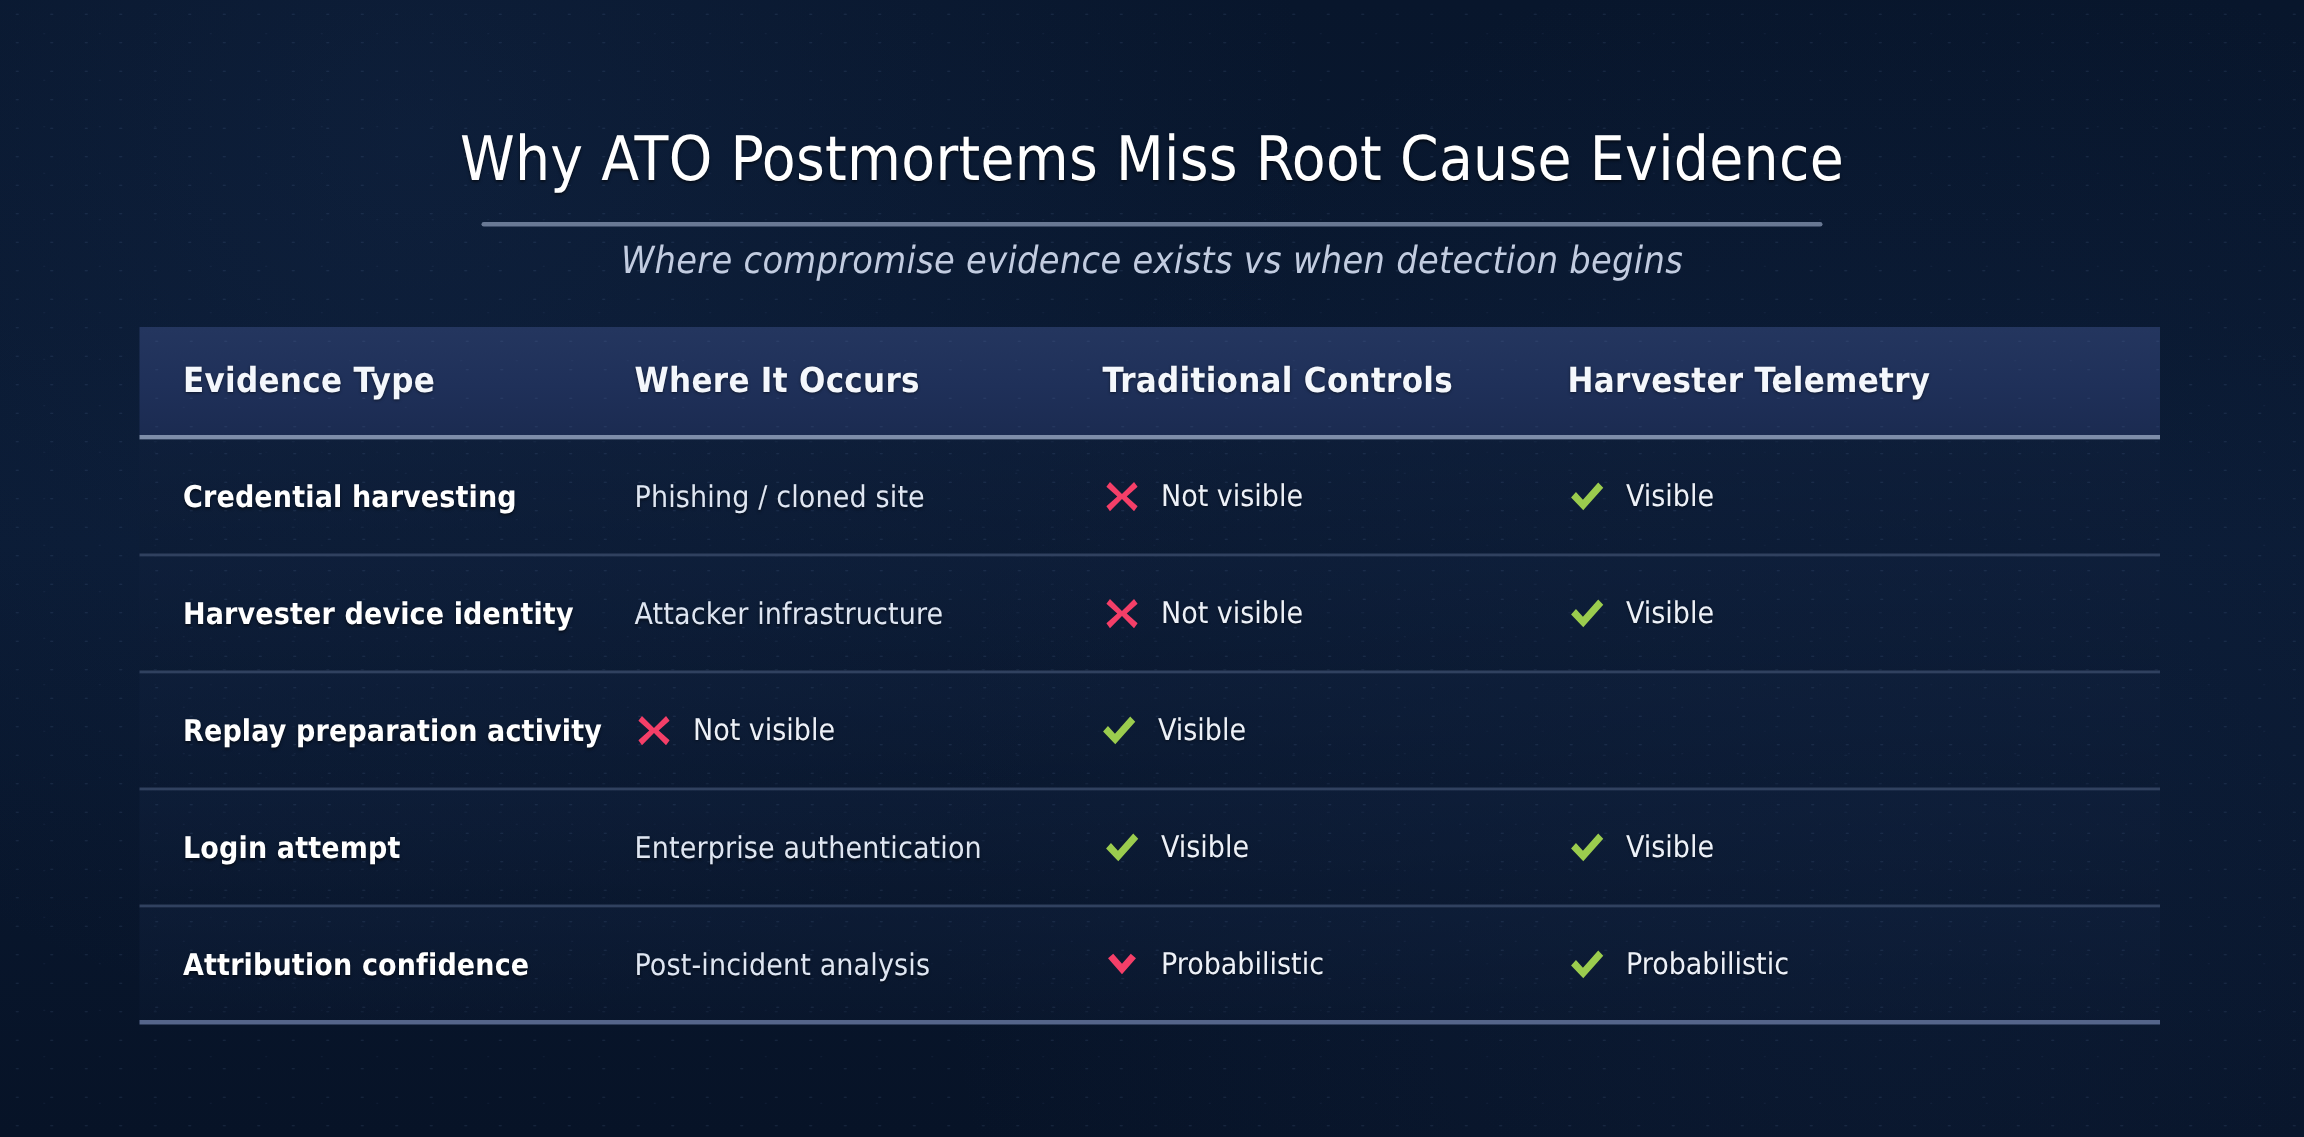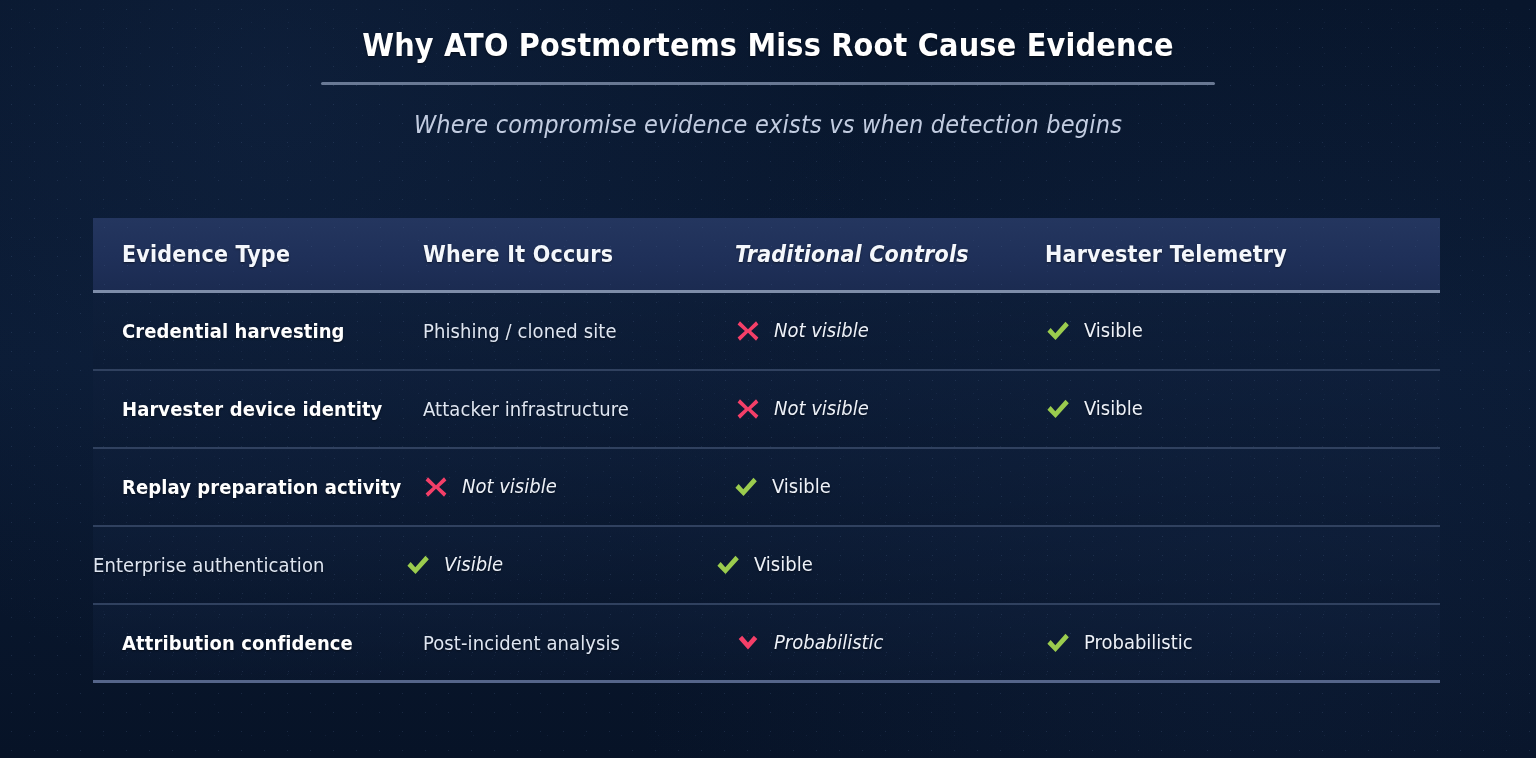--- a/index.html
+++ b/index.html
@@ -31,38 +31,38 @@
     background-size:23px 19px, 37px 31px;
     background-position:0 0, 11px 7px;
   }
 
   
   .head{
     position:absolute; left:0; top:0; width:1536px;
     text-align:center;
   }
   .title{
-    margin-top:26px;
-    font-family:"Liberation Sans Narrow","DejaVu Sans Condensed","Liberation Sans", sans-serif;
-    font-weight:700;
-    font-size:32px;
+    margin-top:82px;
+    font-family:"Liberation Sans Narrow","DejaVu Sans Condensed","Liberation Sans", sans-serif;
+    font-weight:400;
+    font-size:41px;
     letter-spacing:.2px;
     color:#ffffff;
     text-shadow:0 1px 2px rgba(0,0,0,.55);
     white-space:nowrap;
   }
   .title-rule{
     width:894px; height:3px;
     margin:18px auto 0 auto;
     background:#8d9cb8;
     opacity:.72;
     border-radius:2px;
   }
   .subtitle{
-    margin-top:25px;
+    margin-top:8px;
     font-family:"Liberation Sans Narrow","DejaVu Sans Condensed","Liberation Sans", sans-serif;
     font-style:italic;
     font-weight:400;
     font-size:25px;
     color:#c2cce0;
     letter-spacing:.2px;
     white-space:nowrap;
   }
 
   
@@ -86,21 +86,21 @@
     background:linear-gradient(180deg,rgba(16,32,60,.55) 0%, rgba(12,26,50,.35) 100%);
   }
   .row:last-of-type{ border-bottom:3px solid #55658a; }
 
   .cells{
     position:absolute; inset:0;
     display:flex; align-items:center;
   }
   .c1{ width:330px; padding-left:29px; }
   .c2{ width:312px; }
-  .c3{ width:310px;font-style:italic; }
+  .c3{ width:310px; }
   .c4{ flex:1; }
 
   .th{
     font-family:"Liberation Sans Narrow","DejaVu Sans Condensed","Liberation Sans", sans-serif;
     font-weight:700; font-size:23px; color:#f4f7fc;
     letter-spacing:.2px; white-space:nowrap;
     text-shadow:0 1px 2px rgba(0,0,0,.5);
   }
   .cell-primary{
     font-family:"Liberation Sans Narrow","DejaVu Sans Condensed","Liberation Sans", sans-serif;
@@ -227,20 +227,21 @@
                   </svg>
                 </span>
                 <span class="lbl">Visible</span>
               </div>
             </div>
           </div>
         </div>
         <div class="row">
           <div class="speckle"></div>
           <div class="cells">
+            <div class="c1"><span class="cell-primary">Login attempt</span></div>
             <div class="c2"><span class="cell-secondary">Enterprise authentication</span></div>
             <div class="c3">
               <div class="status">
                 <span>
                   <svg class="ico" viewBox="0 0 24 24" aria-hidden="true">
                     <path d="M2.2 12.6 L5.2 9.3 L9.5 14.0 L18.9 3.4 L22.0 6.6 L9.7 20.4 Z" fill="#9bcc4e"></path>
                   </svg>
                 </span>
                 <span class="lbl">Visible</span>
               </div>

